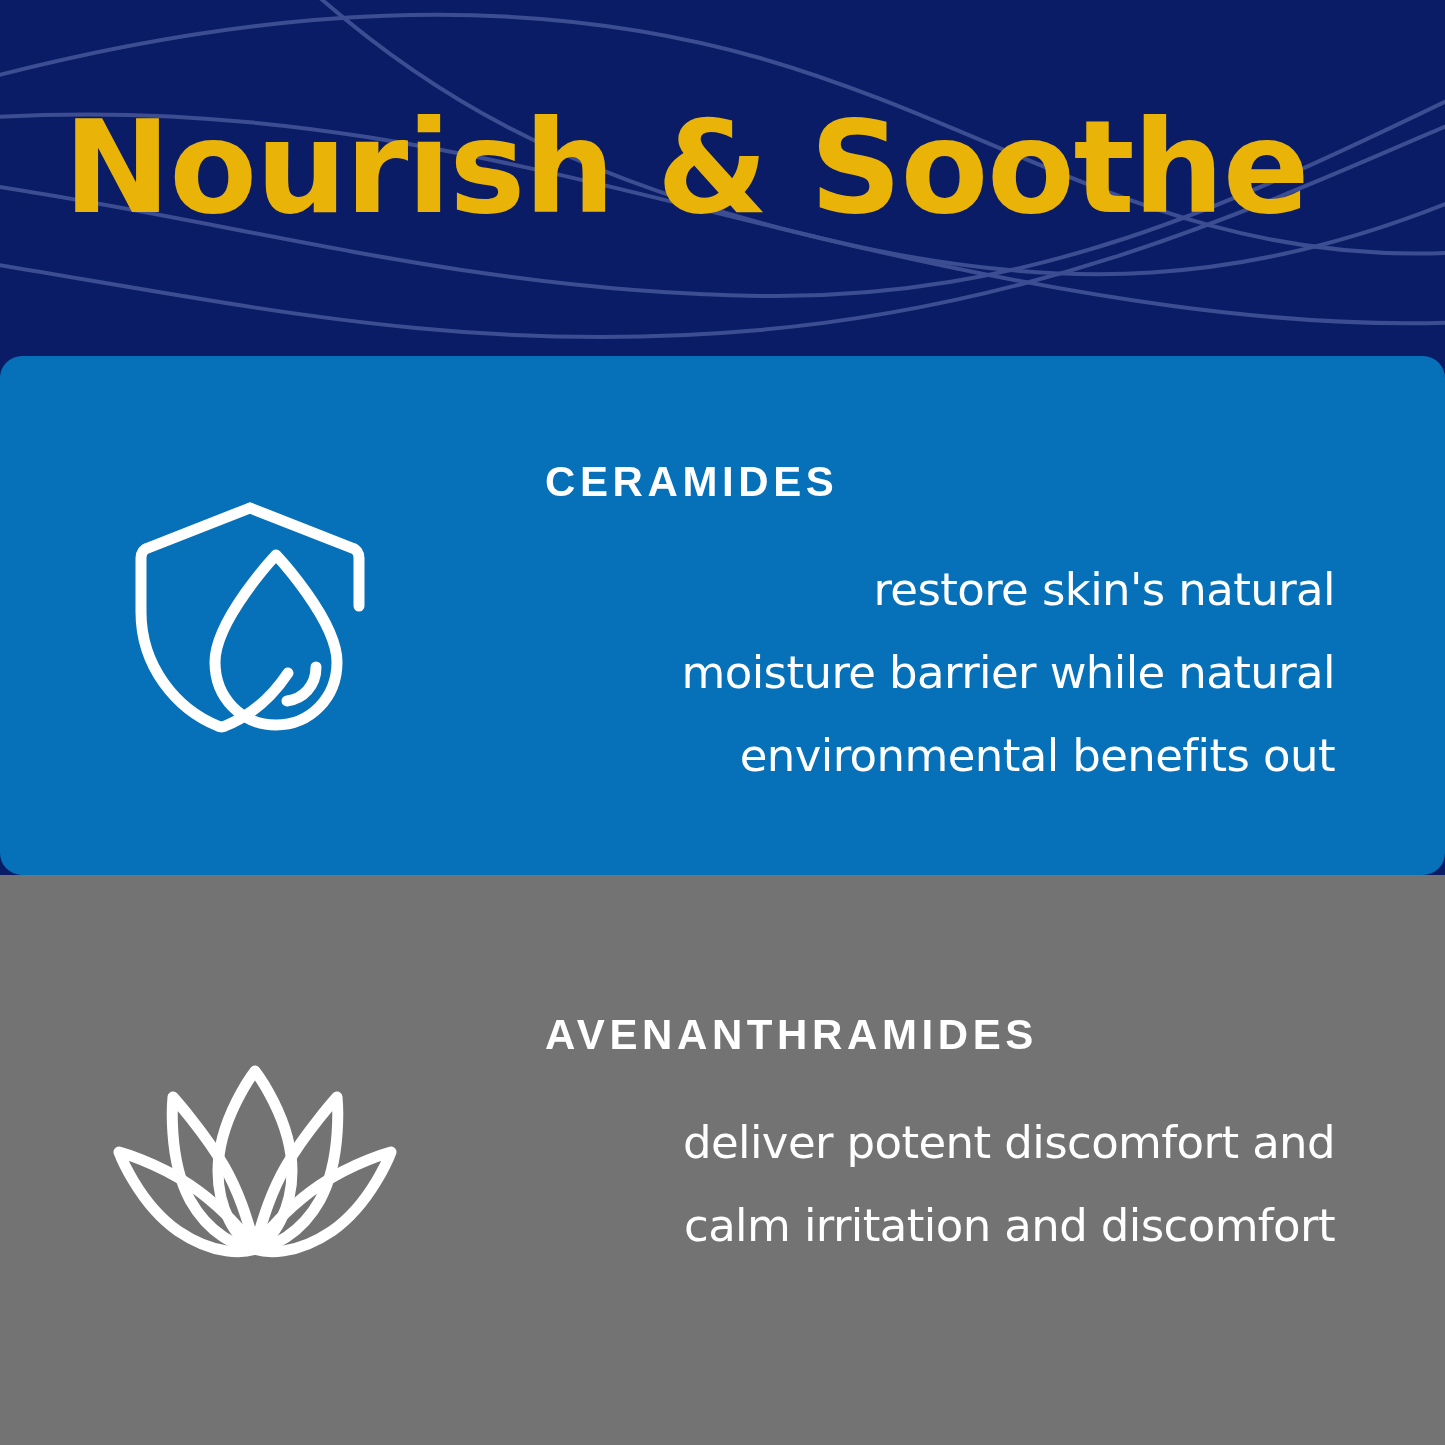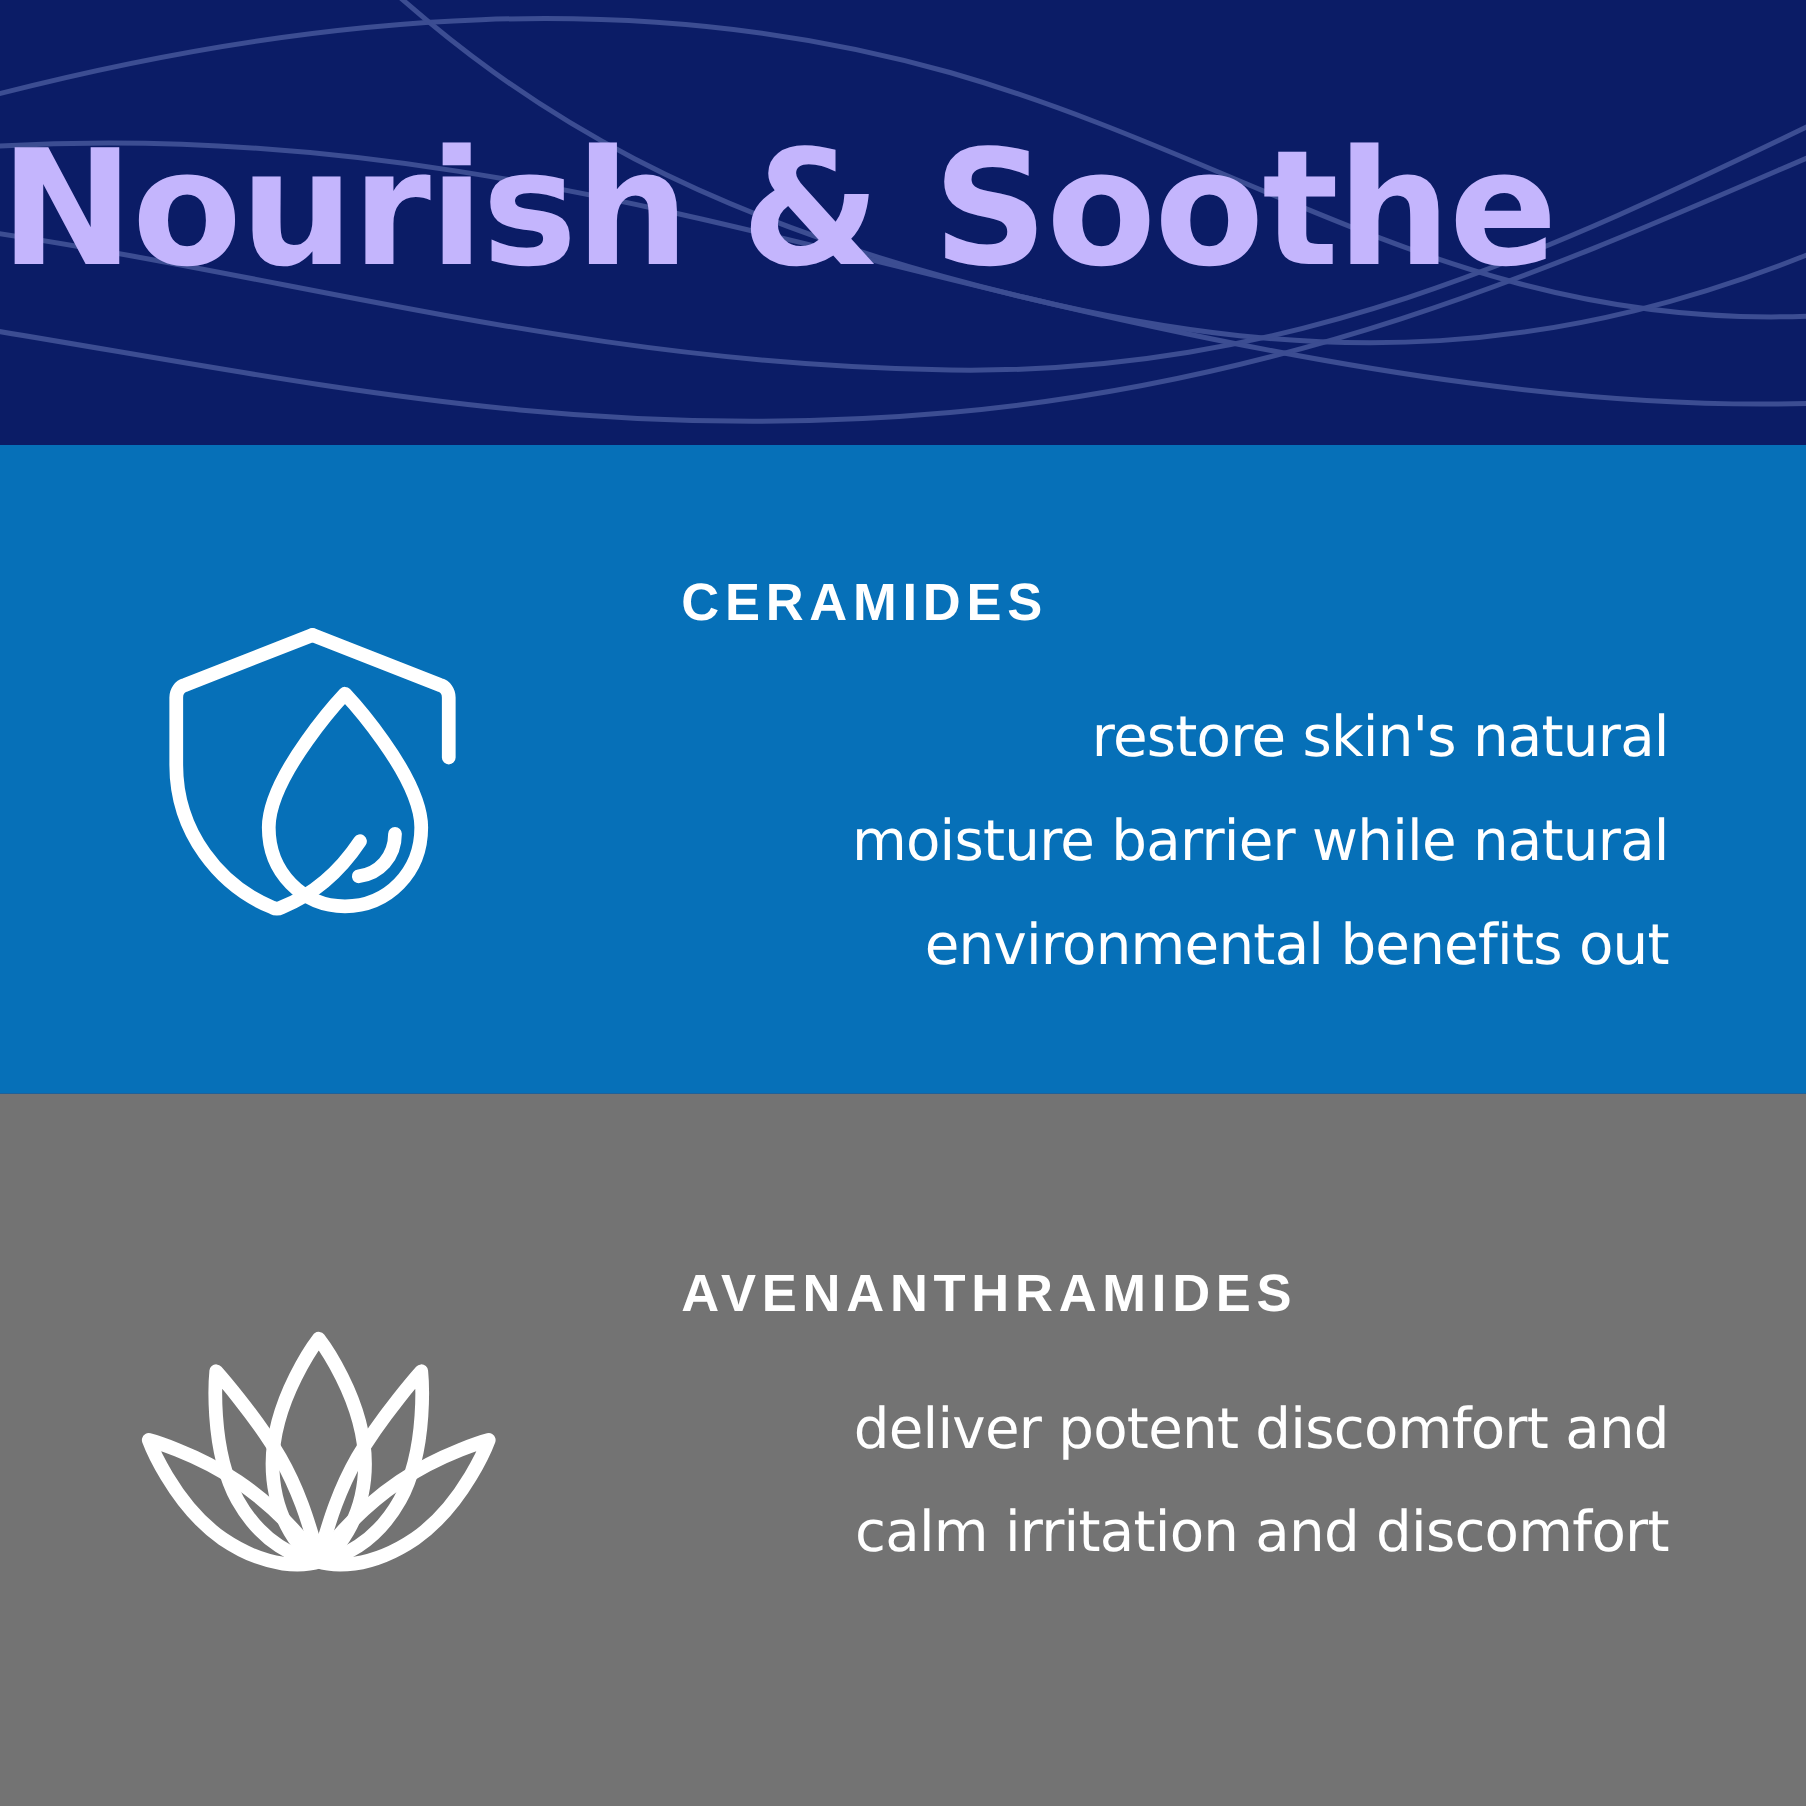--- a/index.html
+++ b/index.html
@@ -36,41 +36,42 @@
     top: 0;
     width: 1445px;
     height: 356px;
     pointer-events: none;
   }
   .header-title {
     position: absolute;
     left: 0;
     top: 104px;
     width: 1308px;
-    text-align: left;
-    color: #c4b5fd;
+    text-align: right;
+    color: #eab308;
     font-family: "DejaVu Sans", sans-serif;
     font-weight: 700;
     font-size: 128px;
     line-height: 1.0;
     letter-spacing: -1.5px;
     white-space: nowrap;
   }
 
   
   .band {
     position: absolute;
     left: 0;
     width: 1445px;
     overflow: hidden;
   }
   .band-ceramides {
     top: 356px;
     height: 519px;
     background: #0670b8;
+    border-radius: 22px;
   }
   .band-avenanthramides {
     top: 875px;
     height: 570px;
     background: #737373;
   }
 
   .band-inner {
     position: absolute;
     left: 0;

